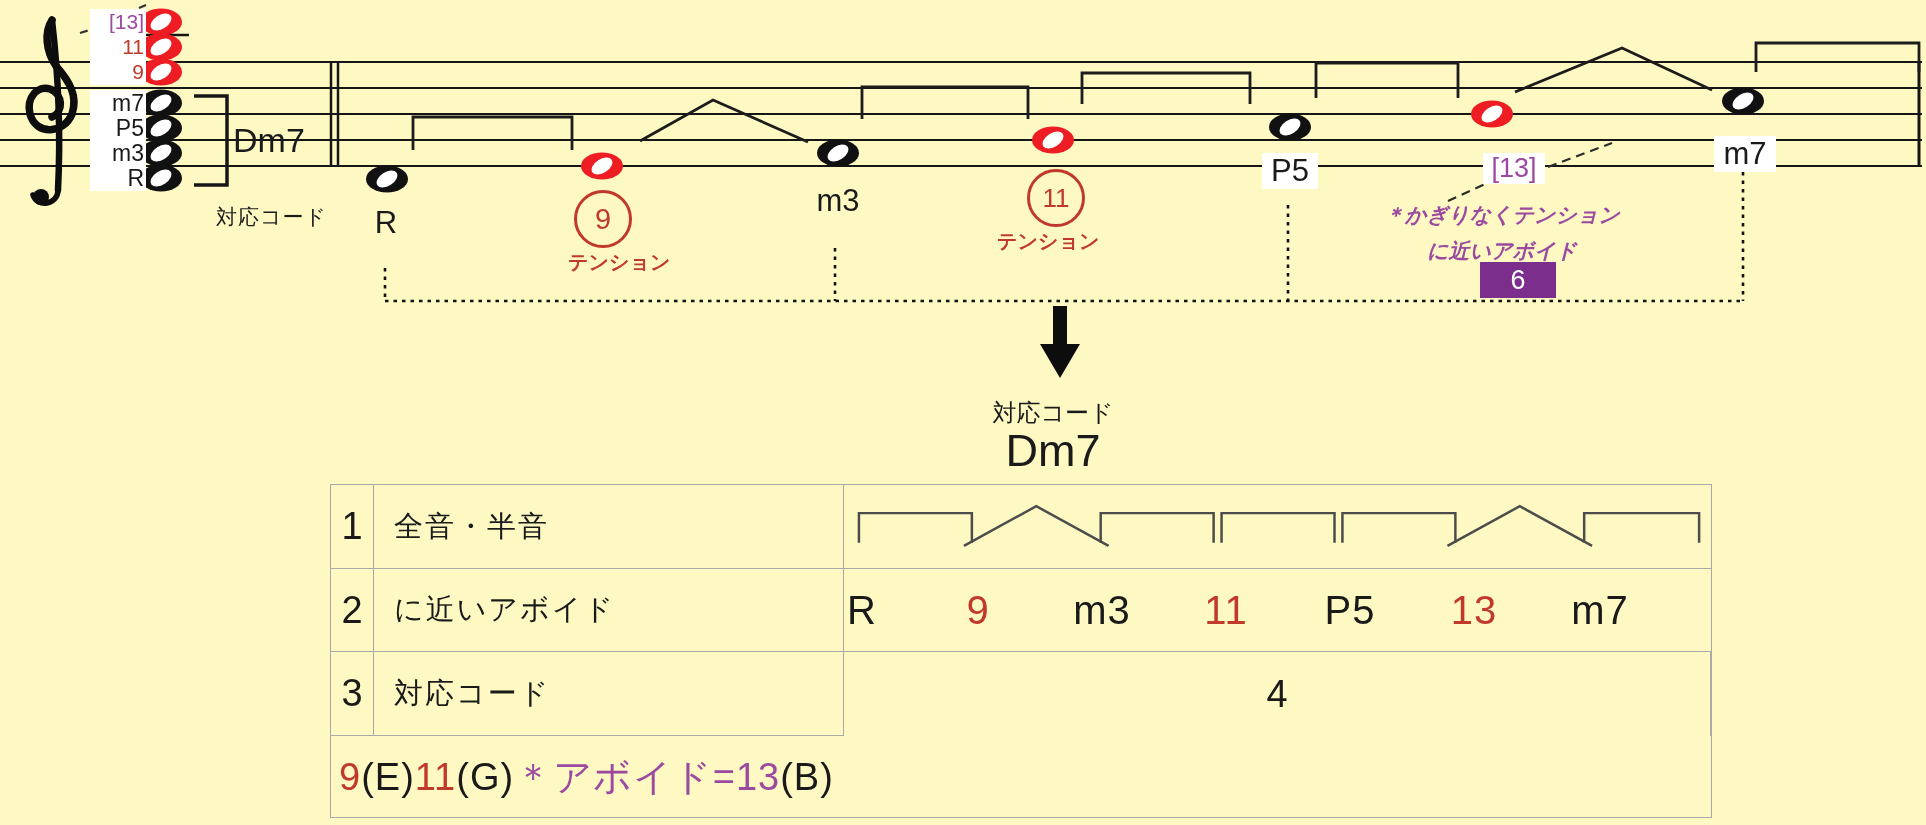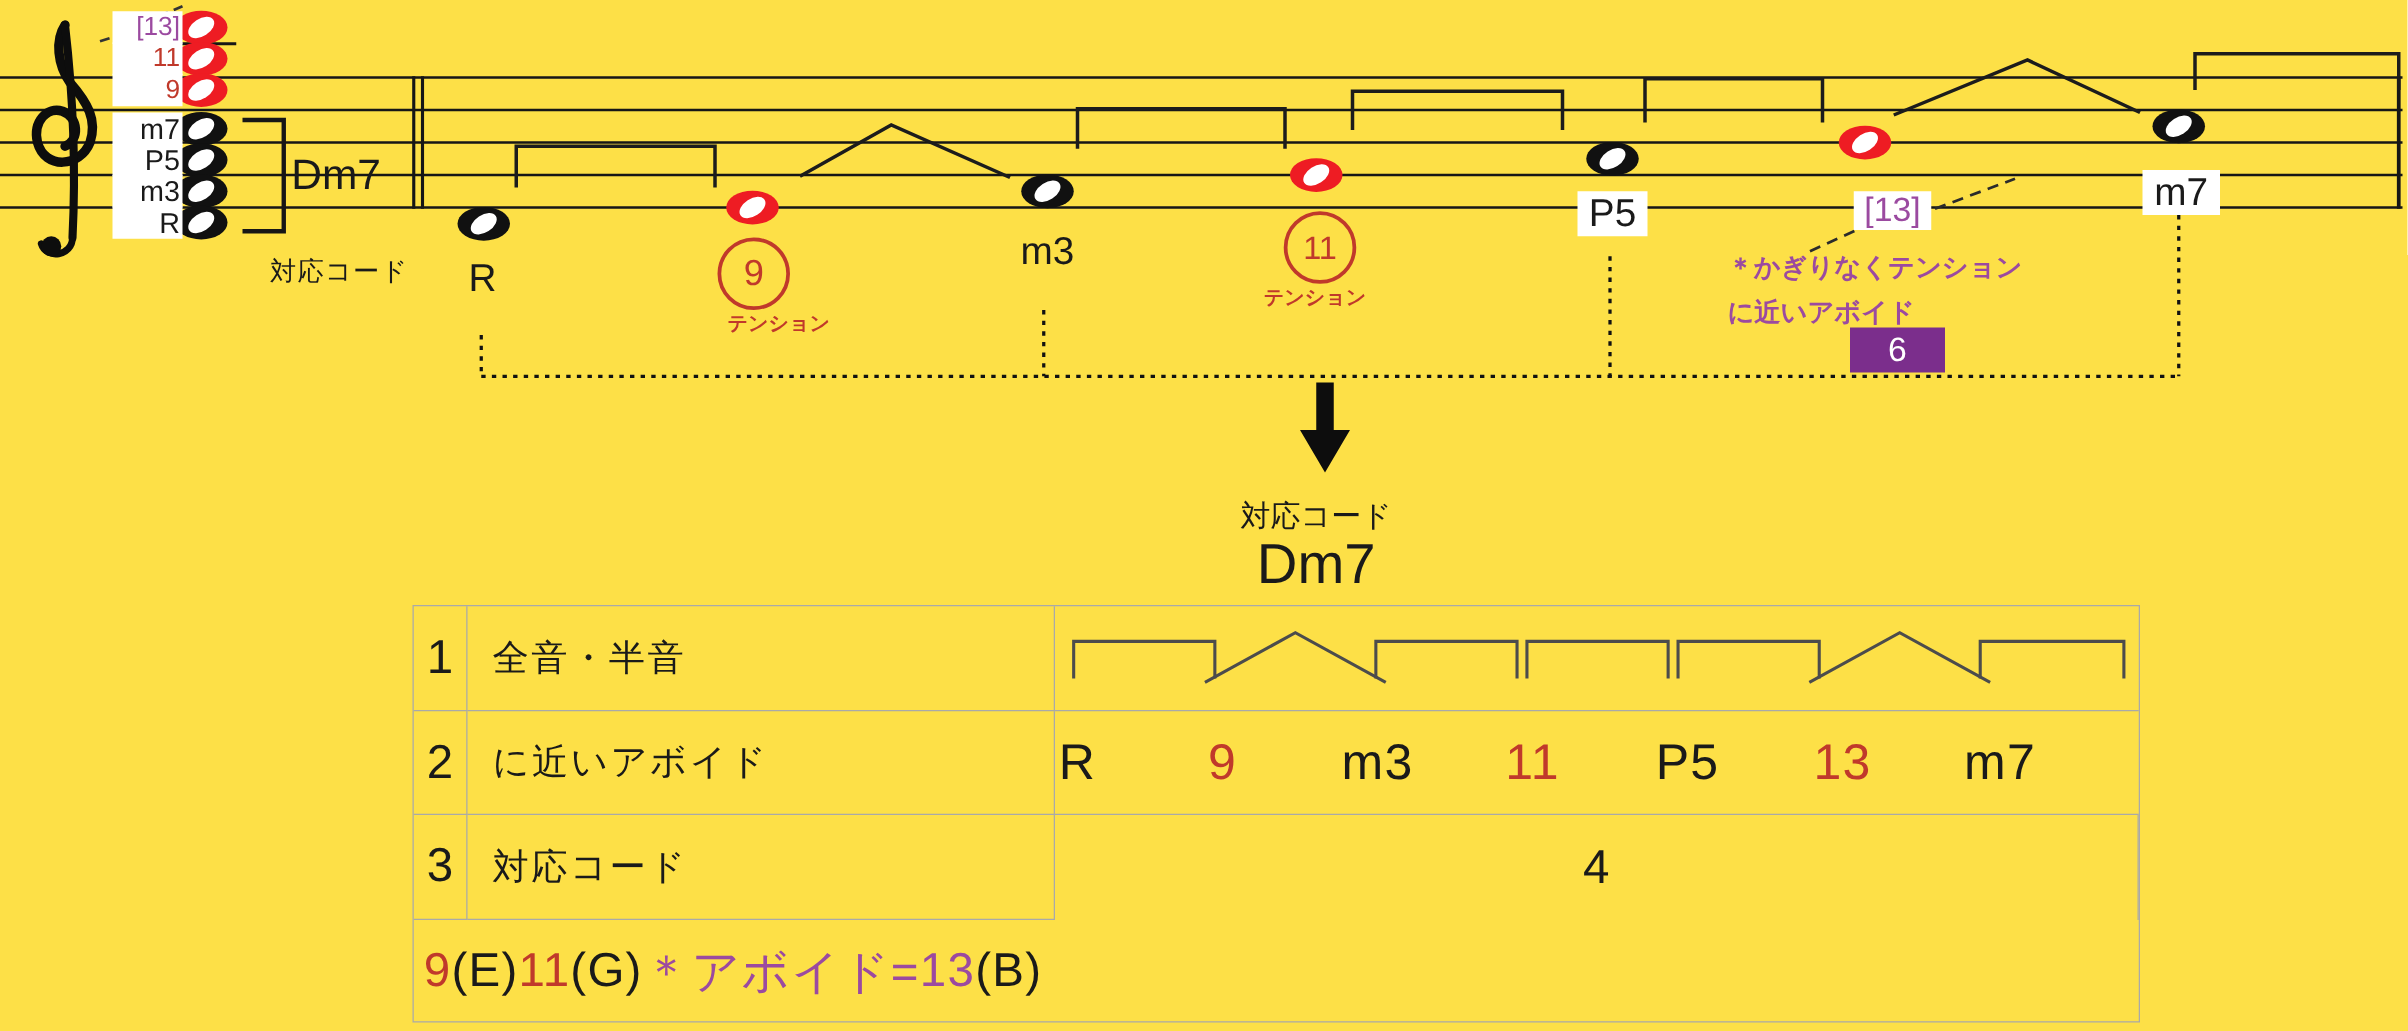--- a/index.html
+++ b/index.html
@@ -1,31 +1,31 @@
 <!DOCTYPE html>
 <html><head>
 <meta charset="utf-8">
 <style>
   html,body{margin:0;padding:0;background:#fff;}
-  .stage{position:relative;width:1926px;height:825px;background:#fde047;overflow:hidden;
+  .stage{position:relative;width:1926px;height:825px;background:#fef9c3;overflow:hidden;
          font-family:"Liberation Sans","DejaVu Sans",sans-serif;color:#1a1a1a;}
   .abs{position:absolute;}
   svg{display:block;}
   .crim{color:#c0392b;}
   .purple{color:#9b4aa0;}
   .wbg{background:#fff;}
   
   .chord-lbl{left:90px;width:54px;text-align:right;font-size:23px;line-height:26px;background:#fff;padding-right:2px;}
   
   .note-lbl{font-size:31px;text-align:center;}
   .circle-num{width:52px;height:52px;border:3px solid #c0392b;border-radius:50%;
               display:flex;align-items:center;justify-content:center;
               color:#c0392b;font-size:29px;}
-  .tension-cap{width:110px;text-align:center;font-size:16px;font-weight:bold;color:#c0392b;}
-  .avoid-cap{width:240px;text-align:left;font-size:21px;font-weight:bold;color:#9b4aa0;line-height:26px;}
+  .tension-cap{width:110px;text-align:left;font-size:20px;font-weight:bold;color:#c0392b;}
+  .avoid-cap{width:240px;text-align:center;font-size:21px;font-weight:bold;color:#9b4aa0;line-height:26px;font-style:italic;}
   .badge6{width:76px;height:36px;background:#7b2e8c;color:#fff;font-size:27px;
           display:flex;align-items:center;justify-content:center;}
   .cap-small{font-size:21px;letter-spacing:1px;}
   .chordname-top{font-size:34px;}
   .cap-bottom{width:140px;text-align:center;font-size:24px;}
   .chordname-bottom{width:140px;text-align:center;font-size:45px;}
   
   .tbl{position:absolute;left:330px;top:484px;width:1382px;height:334px;
        display:grid;grid-template-columns:43px 470px 867px;grid-template-rows:84px 83px 84px 83px;
        border:1px solid #a9a9a9;box-sizing:border-box;}

